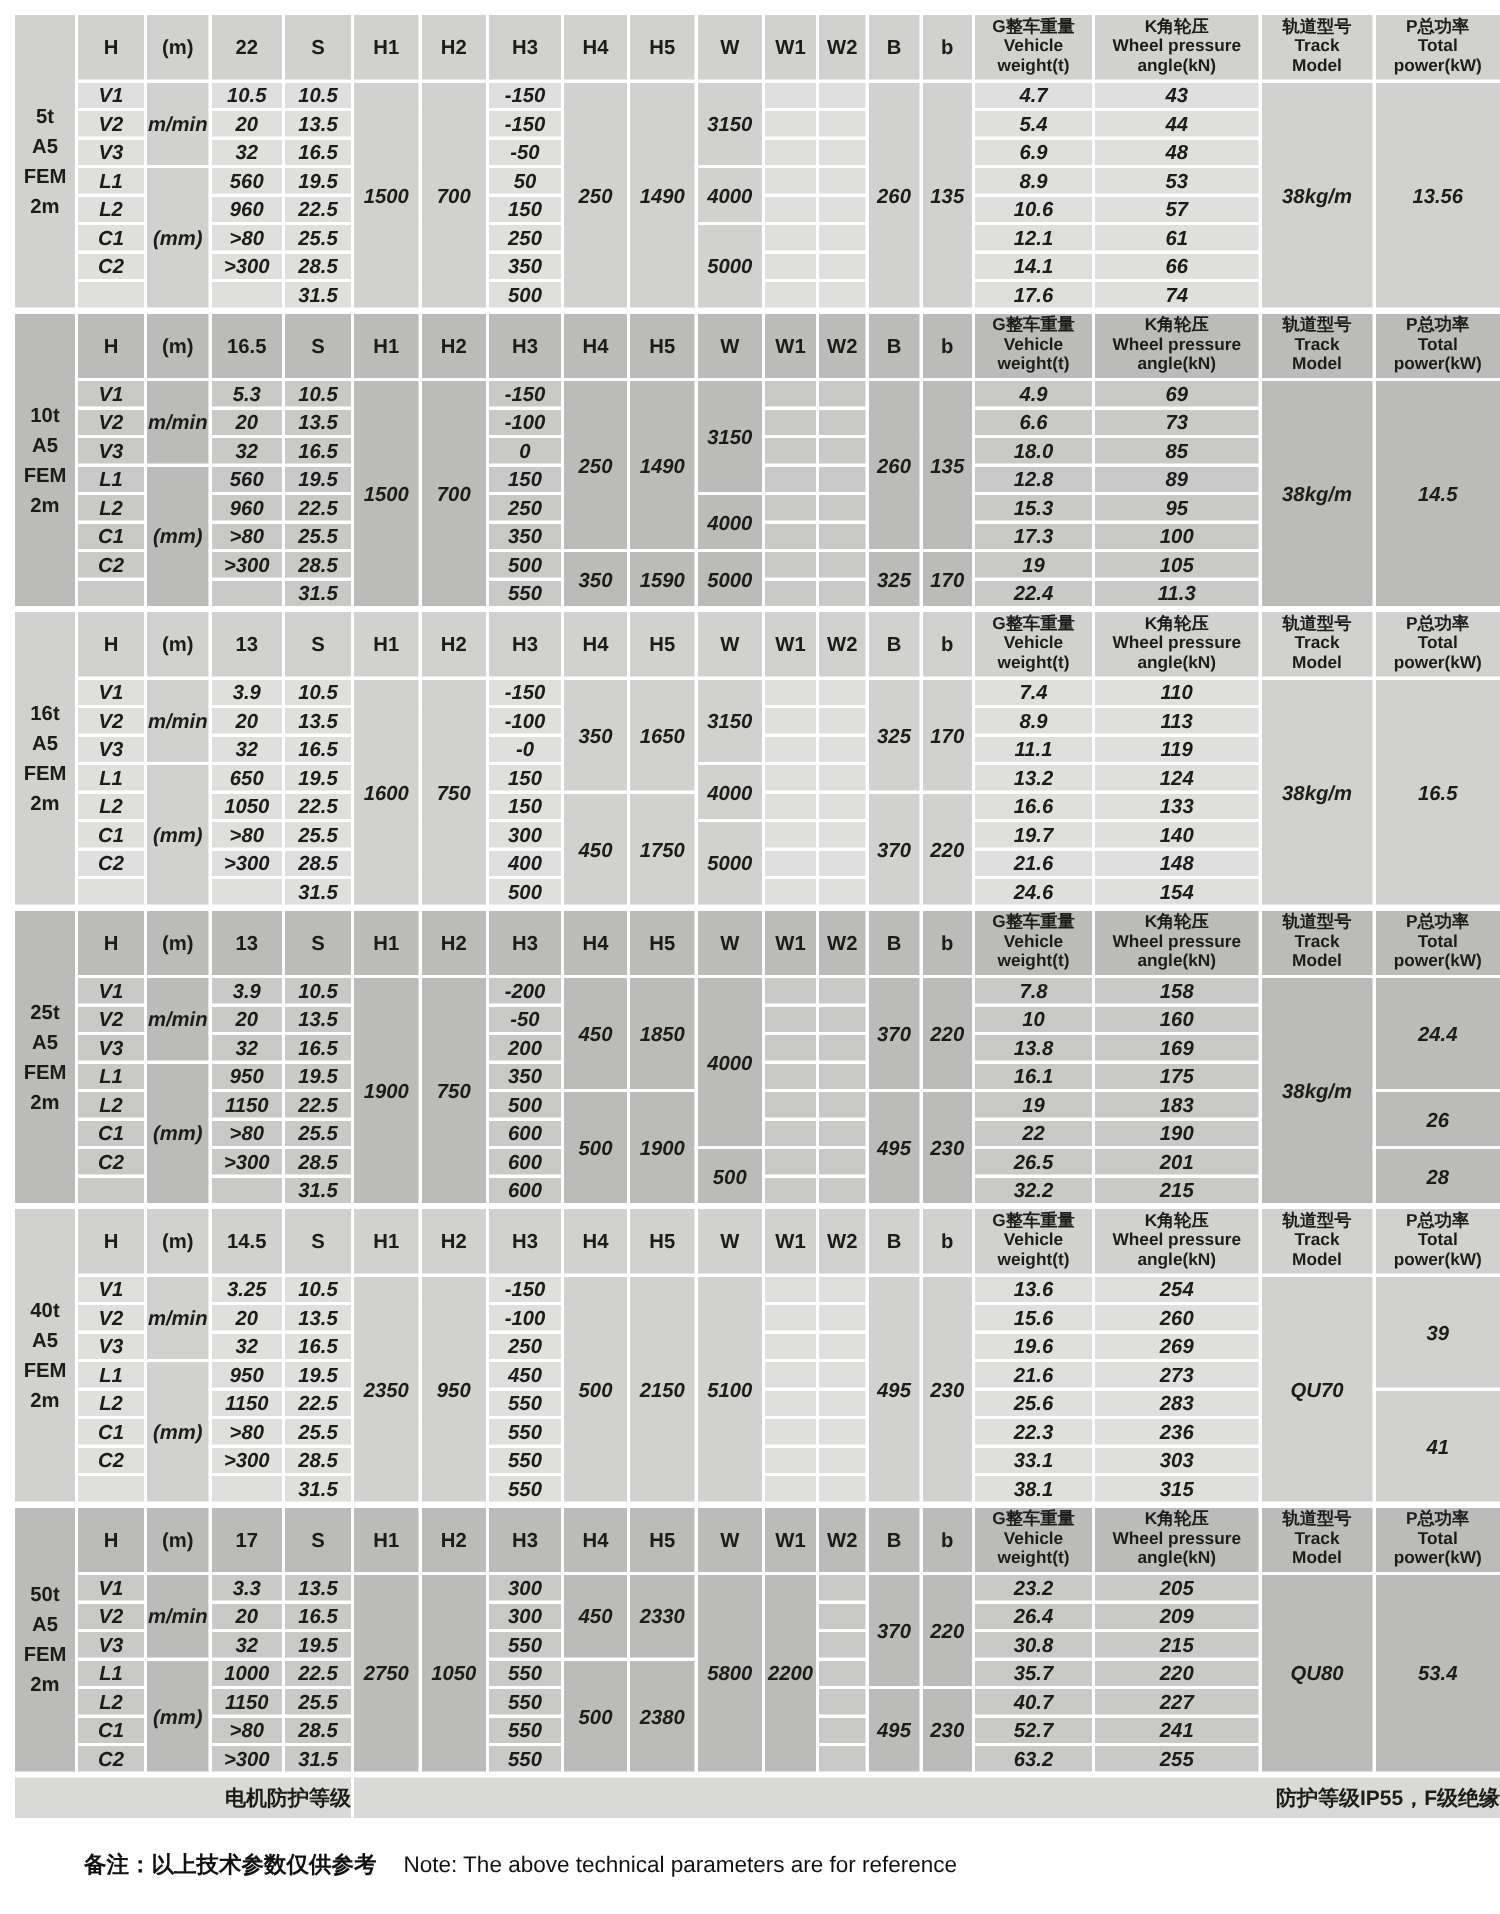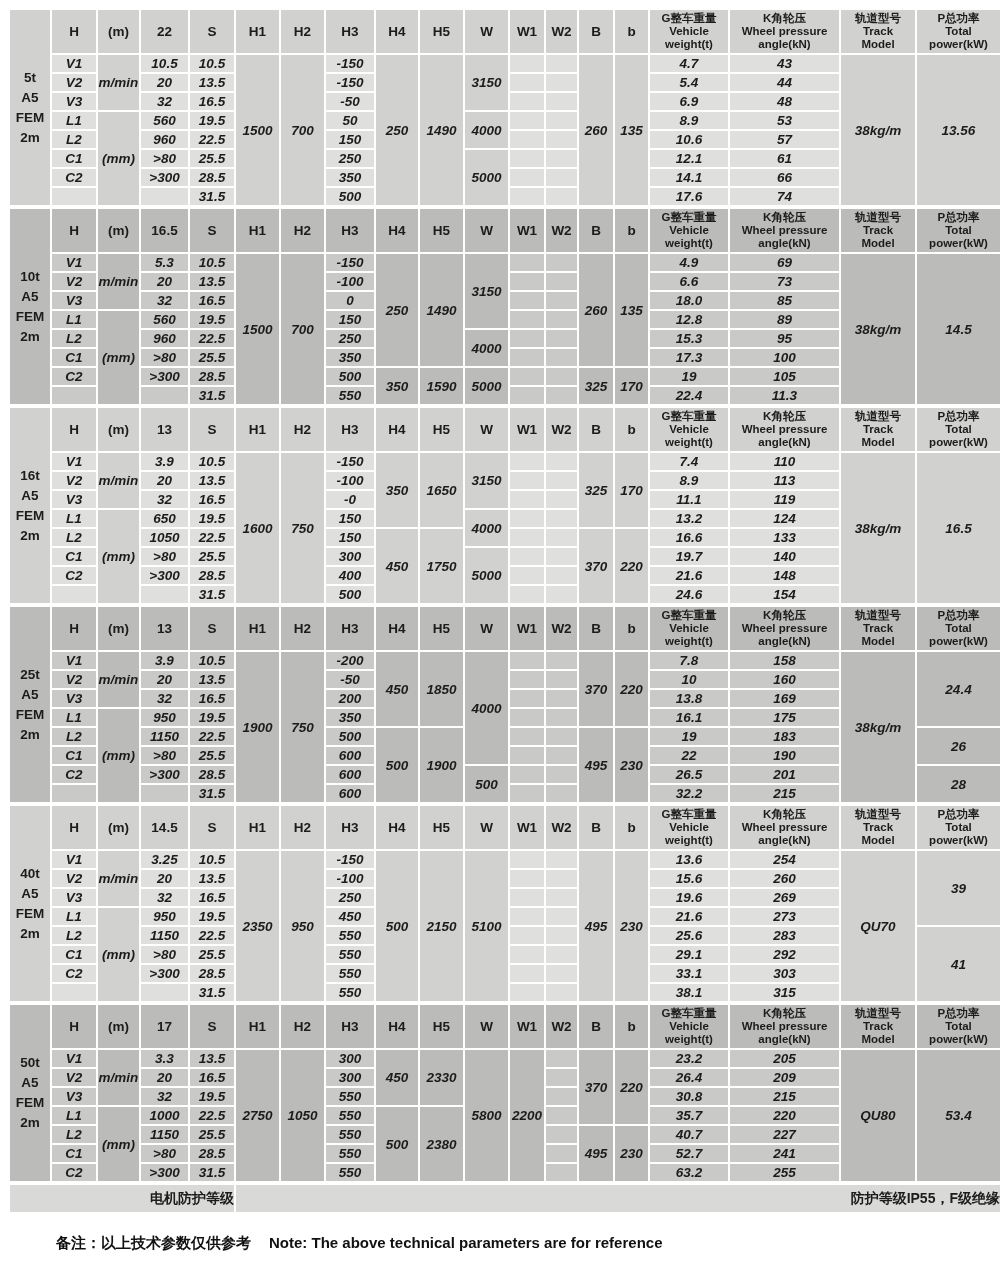--- a/index.html
+++ b/index.html
@@ -22,21 +22,21 @@
   td.hd{font-size:13.5px;}
   td.hd.multi{font-size:11.5px;line-height:13px;}
   td.label{font-size:14px;line-height:20px;}
   table.foot{border-collapse:collapse;table-layout:fixed;width:992px;}
   table.foot td{
     border:2px solid #ffffff;background:#d9d9d7;text-align:right;vertical-align:middle;
     font-size:14px;font-weight:bold;color:#1c1c1a;height:27px;padding:0;
   }
   .note{margin:20px 0 0 48px;font-size:15px;color:#111111;padding-bottom:14px;}
   .note .cn{font-weight:bold;margin-right:18px;}
-  .note .en{font-weight:bold;}
+  .note .en{font-weight:normal;}
 </style>
 </head>
 <body>
 
 <div class="wrap">
 
   <div>
       <table class="spec light">
         <colgroup>
           <col style="width: 42px;">
@@ -712,22 +712,22 @@
             <td>283</td>
             <td rowspan="4" class="m">41</td>
           </tr>
           <tr class="drow">
             <td>C1</td>
             <td>&gt;80</td>
             <td>25.5</td>
             <td>550</td>
             <td></td>
             <td></td>
-            <td>29.1</td>
-            <td>292</td>
+            <td>22.3</td>
+            <td>236</td>
           </tr>
           <tr class="drow">
             <td>C2</td>
             <td>&gt;300</td>
             <td>28.5</td>
             <td>550</td>
             <td></td>
             <td></td>
             <td>33.1</td>
             <td>303</td>

